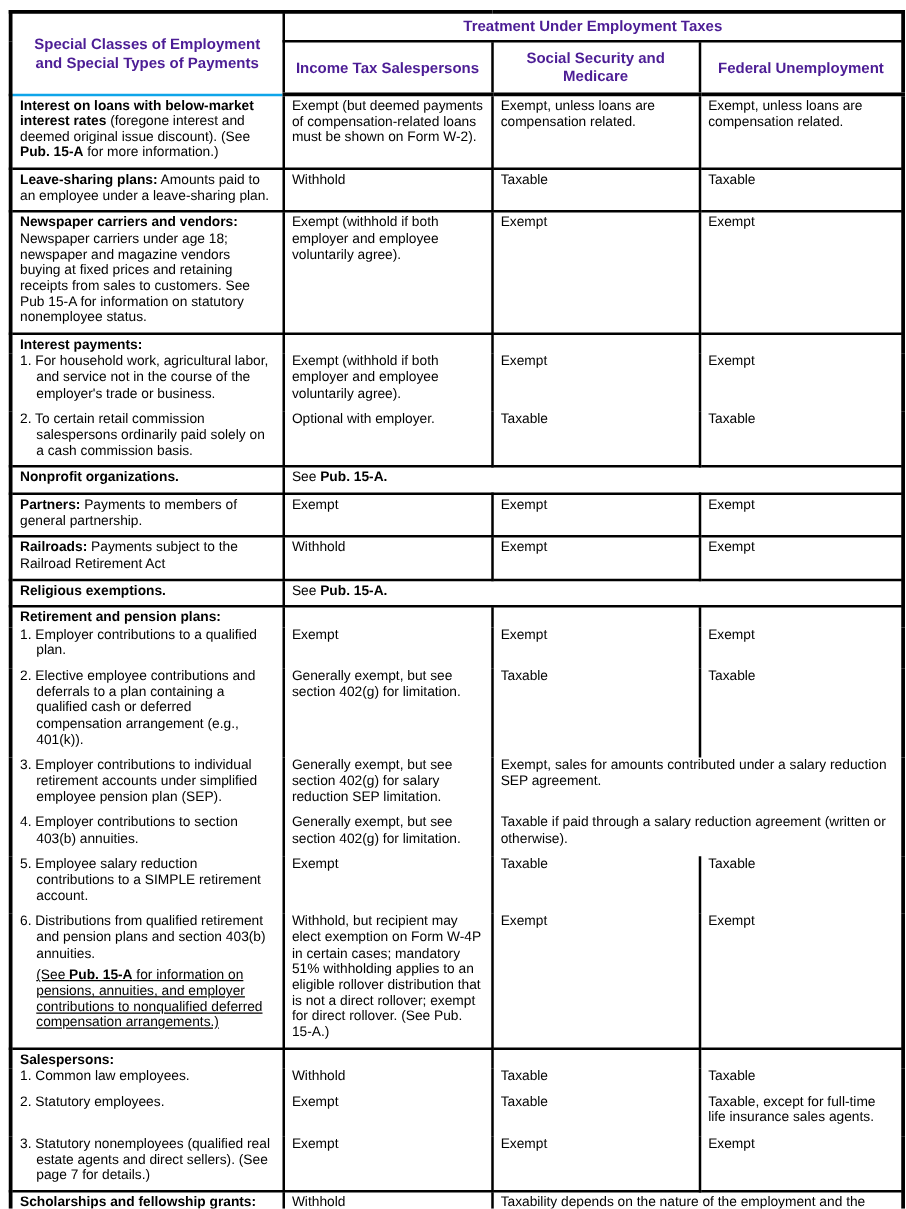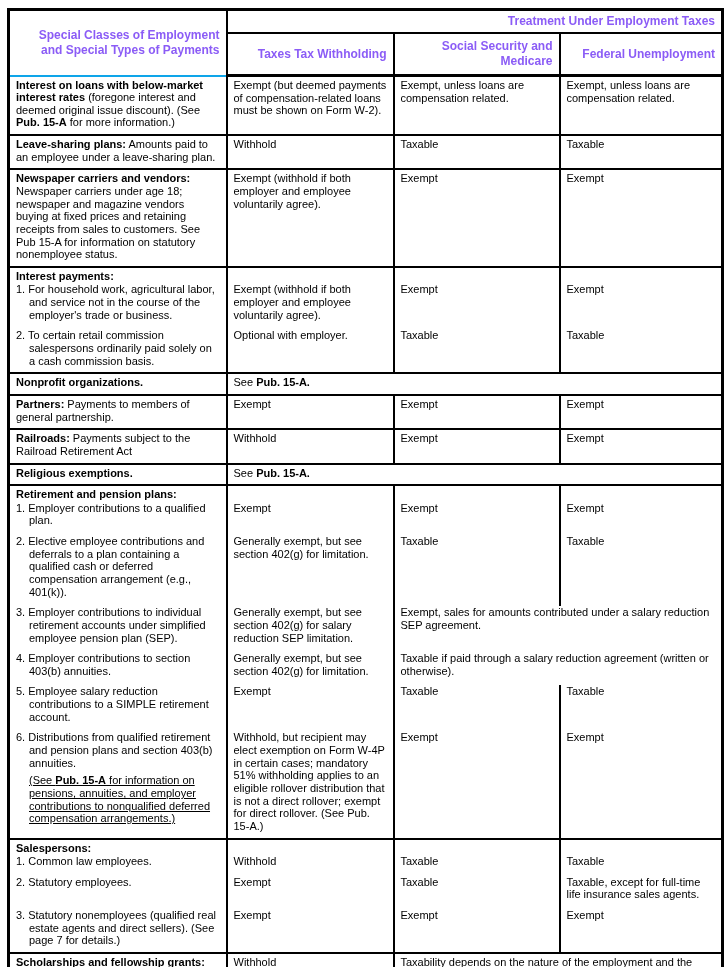--- a/index.html
+++ b/index.html
@@ -18,24 +18,24 @@
     width: 714px;
     border-collapse: collapse;
     table-layout: fixed;
     border: 3px solid #000;
   }
   th, td {
     border: 2px solid #000;
   }
   th {
     font: bold 12px/1.25 "Liberation Sans", sans-serif;
-    text-align: right;
+    text-align: center;
     vertical-align: middle;
     padding: 3px 6px;
-    color: #8b5cf6;
+    color: #4c1d95;
   }
   tr.header-sub th { border-bottom: 3px solid #000; height: 34px; }
   th.corner { border-bottom: 2px solid #0ea5e9; }
   td {
     font: 11px/1.15 "Liberation Sans", sans-serif;
     vertical-align: top;
     text-align: left;
     padding: 2px 6px 5px 6px;
     color: #000;
   }
@@ -60,21 +60,21 @@
       <col style="width:167px">
       <col style="width:166px">
       <col style="width:163px">
     </colgroup>
     <thead>
       <tr>
         <th rowspan="2" class="corner">Special Classes of Employment and Special Types of Payments</th>
         <th colspan="3">Treatment Under Employment Taxes</th>
       </tr>
       <tr class="header-sub">
-        <th>Taxes Tax Withholding</th>
+        <th>Income Tax Salespersons</th>
         <th>Social Security and Medicare</th>
         <th>Federal Unemployment</th>
       </tr>
     </thead>
     <tbody>
         <tr>
           <td>
             <div class="para"><b>Interest on loans with below-market interest rates</b> (foregone interest and deemed original issue discount). (See <b>Pub. 15-A</b> for more information.)</div>
           </td>
           <td>

